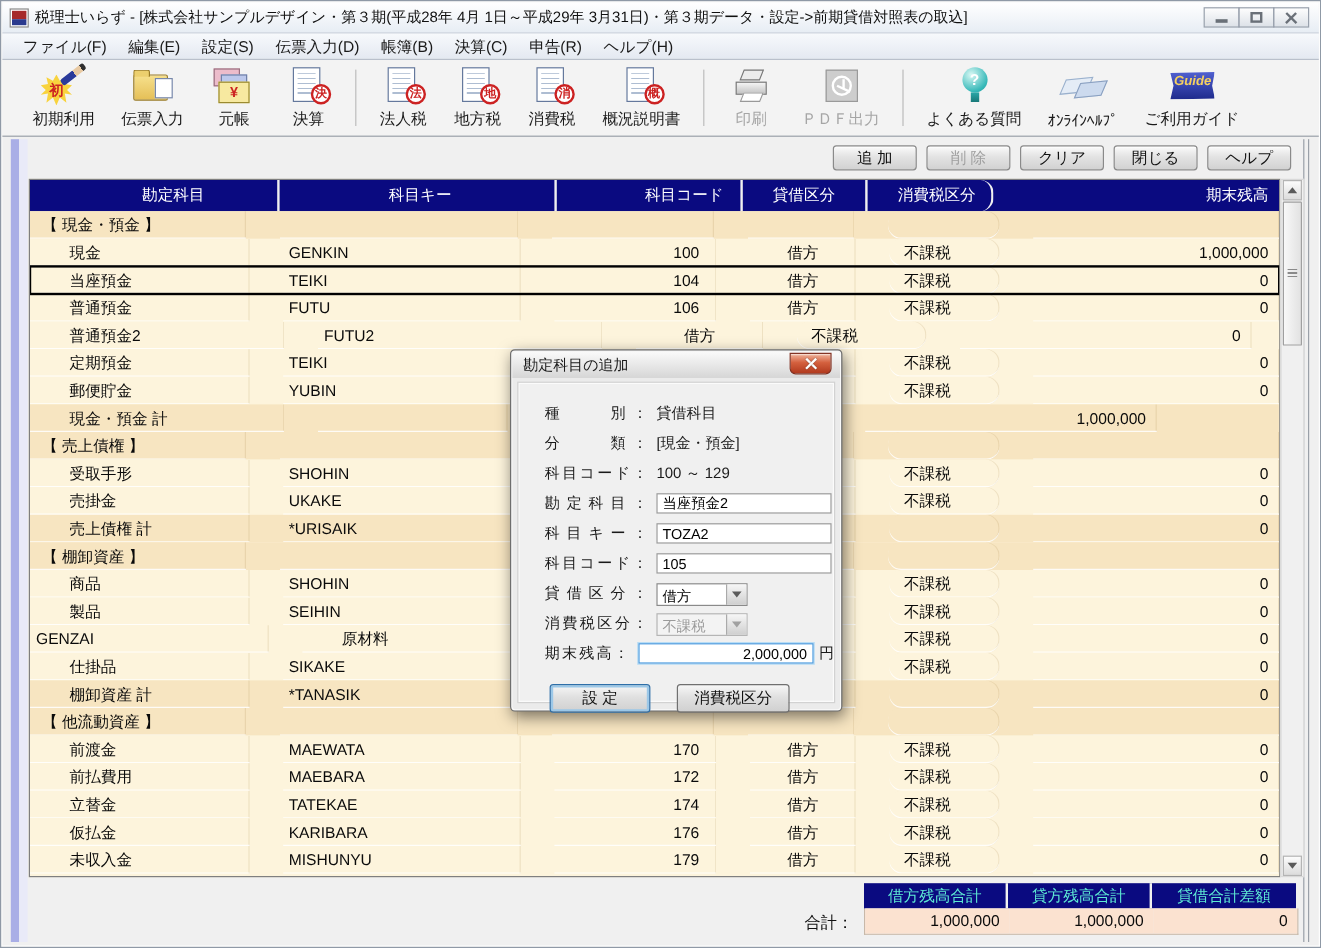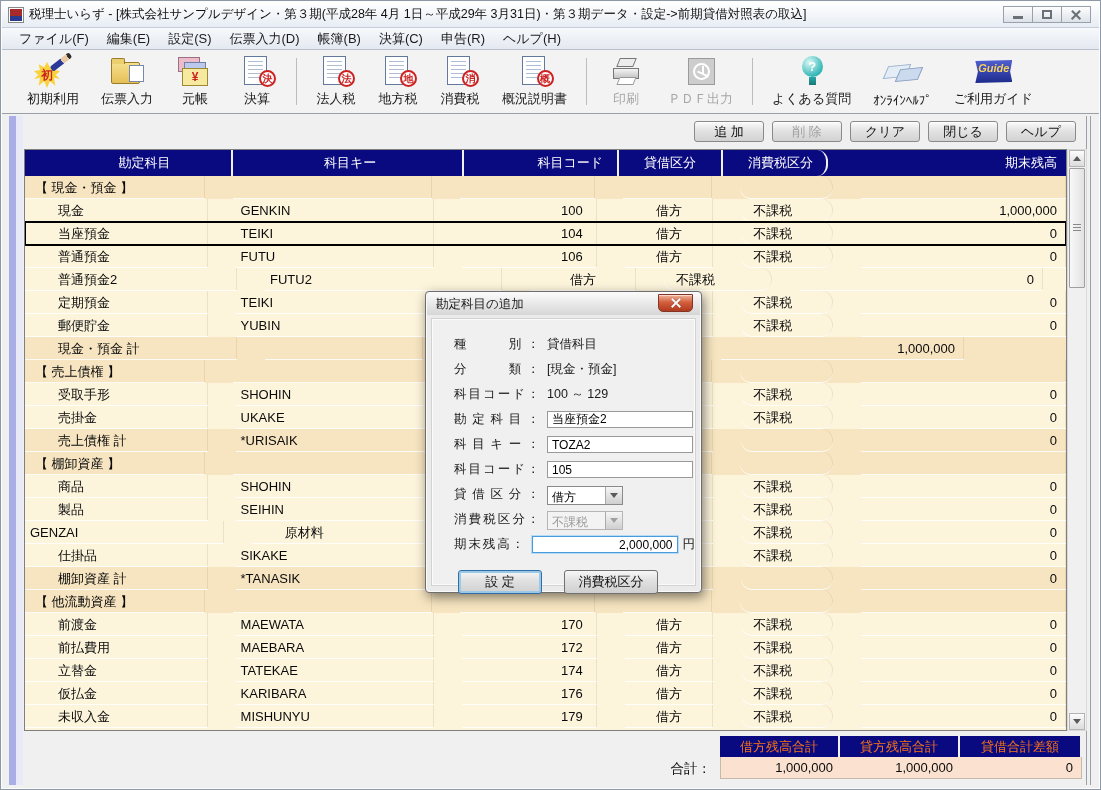--- a/index.html
+++ b/index.html
@@ -127,21 +127,21 @@
   .tri-down { width:0; height:0; border-left:4px solid transparent; border-right:4px solid transparent; border-top:5px solid #5a5a5a; }
   .sthumb { position:absolute; left:1px; top:18px; width:16px; height:120px; background:linear-gradient(90deg,#f8f8f8,#e2e2e2);
             border:1px solid #9f9f9f; border-radius:1px; }
   .sthumb:after { content:""; position:absolute; left:3px; top:55px; width:8px; height:9px;
             background:repeating-linear-gradient(#8a8a8a 0 1px, transparent 1px 3px); }
 
   
   .sum-label { position:absolute; left:630px; top:759px; width:80px; text-align:right; font-size:13.5px; color:#111; }
   .summary { position:absolute; left:719px; top:735px; }
   .sum-head { display:flex; }
-  .sh { width:120px; height:21px; background:var(--accent-navy); color:#f97316; font-size:13px;
+  .sh { width:120px; height:21px; background:var(--accent-navy); color:#5eead4; font-size:13px;
         display:flex; align-items:center; justify-content:center; border-right:2px solid #f0f0f0; }
   .sh:last-child { border-right:none; }
   .sum-vals { display:flex; border:1px solid #c8b8a8; border-top:none; }
   .sv { width:120px; height:21px; background:var(--summary-bg); color:#0a0a0a; font-size:13px;
         display:flex; align-items:center; justify-content:flex-end; padding-right:8px; }
 
   
   .dialog { position:absolute; left:424px; top:290px; width:277px; height:302px; background:#ebebeb;
             border:1px solid #6e6e6e; border-radius:4px; box-shadow:2px 4px 12px rgba(0,0,0,.5), inset 0 0 0 1px #fafafa; z-index:10; }
   .dtitle { position:absolute; left:1px; right:1px; top:1px; height:22px; border-radius:3px 3px 0 0;

